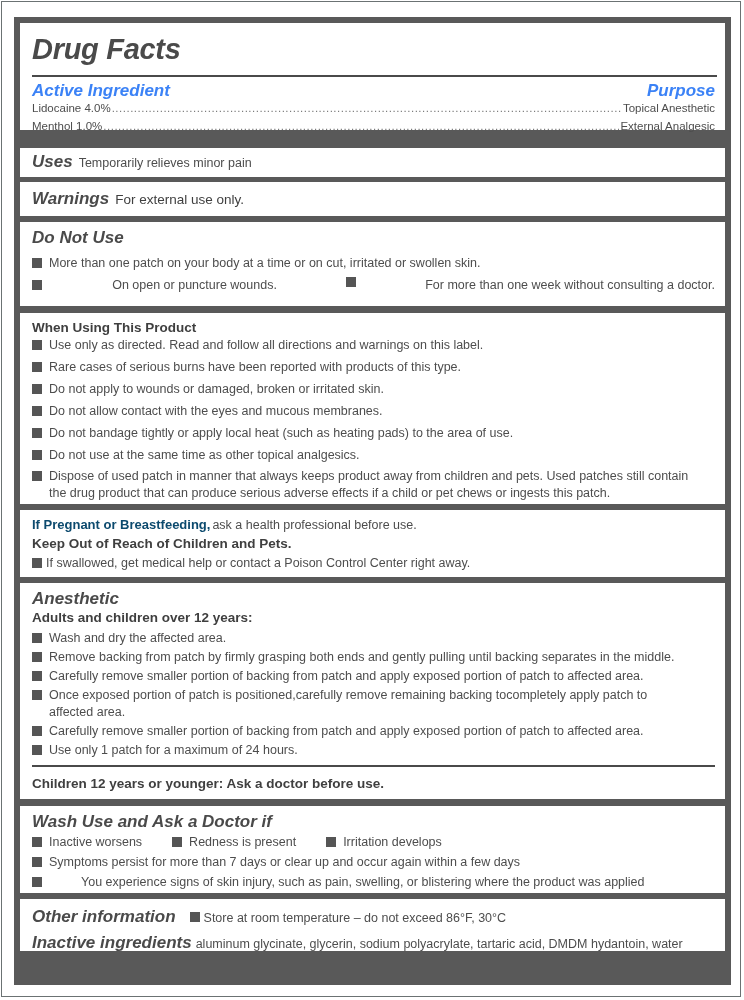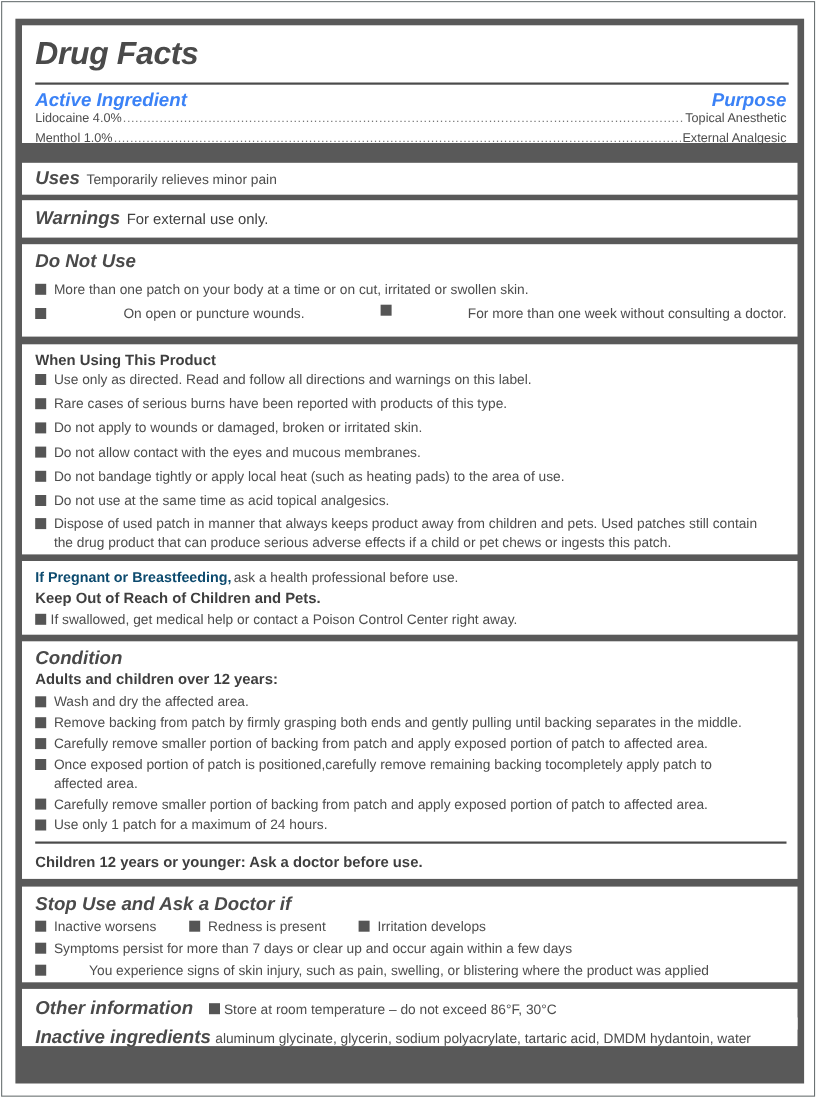--- a/index.html
+++ b/index.html
@@ -120,42 +120,42 @@
     <div class="bullet-row" style="top:90px;">
       <span class="sq"></span>
         <span>Do not allow contact with the eyes and mucous membranes.</span>
     </div>
     <div class="bullet-row" style="top:112px;">
       <span class="sq"></span>
         <span>Do not bandage tightly or apply local heat (such as heating pads) to the area of use.</span>
     </div>
     <div class="bullet-row" style="top:134px;">
       <span class="sq"></span>
-        <span>Do not use at the same time as acid topical analgesics.</span>
+        <span>Do not use at the same time as other topical analgesics.</span>
     </div>
     <div class="bullet-row" style="top:155px; right:30px;">
       <span class="sq"></span>
         <span>Dispose of used patch in manner that always keeps product away from children and pets. Used patches still contain the drug product that can produce serious adverse effects if a child or pet chews or ingests this patch.</span>
     </div>
   </div>
 
   <div class="section" style="top:493px; height:67px;">
     <div class="inline-line" style="top:7px; gap:2px;">
       <span class="txt-b">If Pregnant or Breastfeeding,</span>
       <span class="txt">ask a health professional before use.</span>
     </div>
     <div class="sub-head" style="top:26px;">Keep Out of Reach of Children and Pets.</div>
     <div class="bullet-row" style="top:45px;">
       <span class="sq" style="margin-right:4px;"></span>
         <span>If swallowed, get medical help or contact a Poison Control Center right away.</span>
     </div>
   </div>
 
   <div class="section" style="top:566px; height:216px;">
-    <div class="heading-it" style="position:absolute; left:12px; top:6px;">Condition</div>
+    <div class="heading-it" style="position:absolute; left:12px; top:6px;">Anesthetic</div>
     <div class="sub-head" style="top:27px;">Adults and children over 12 years:</div>
     <div class="bullet-row" style="top:47px;">
       <span class="sq"></span>
         <span>Wash and dry the affected area.</span>
     </div>
     <div class="bullet-row" style="top:66px;">
       <span class="sq"></span>
         <span>Remove backing from patch by firmly grasping both ends and gently pulling until backing separates in the middle.</span>
     </div>
     <div class="bullet-row" style="top:85px;">
@@ -172,21 +172,21 @@
     </div>
     <div class="bullet-row" style="top:159px;">
       <span class="sq"></span>
         <span>Use only 1 patch for a maximum of 24 hours.</span>
     </div>
     <div class="rule" style="top:182px;"></div>
     <div class="sub-head" style="top:193px;">Children 12 years or younger: Ask a doctor before use.</div>
   </div>
 
   <div class="section" style="top:789px; height:87px;">
-    <div class="heading-it" style="position:absolute; left:12px; top:6px;">Stop Use and Ask a Doctor if</div>
+    <div class="heading-it" style="position:absolute; left:12px; top:6px;">Wash Use and Ask a Doctor if</div>
     <div class="bullet-row" style="top:28px;">
       <span class="sq"></span>
         <span>Inactive worsens</span>
       <span class="sq" style="margin-left:30px;"></span>
         <span>Redness is present</span>
       <span class="sq" style="margin-left:30px;"></span>
         <span>Irritation develops</span>
     </div>
     <div class="bullet-row" style="top:48px;">
       <span class="sq"></span>

